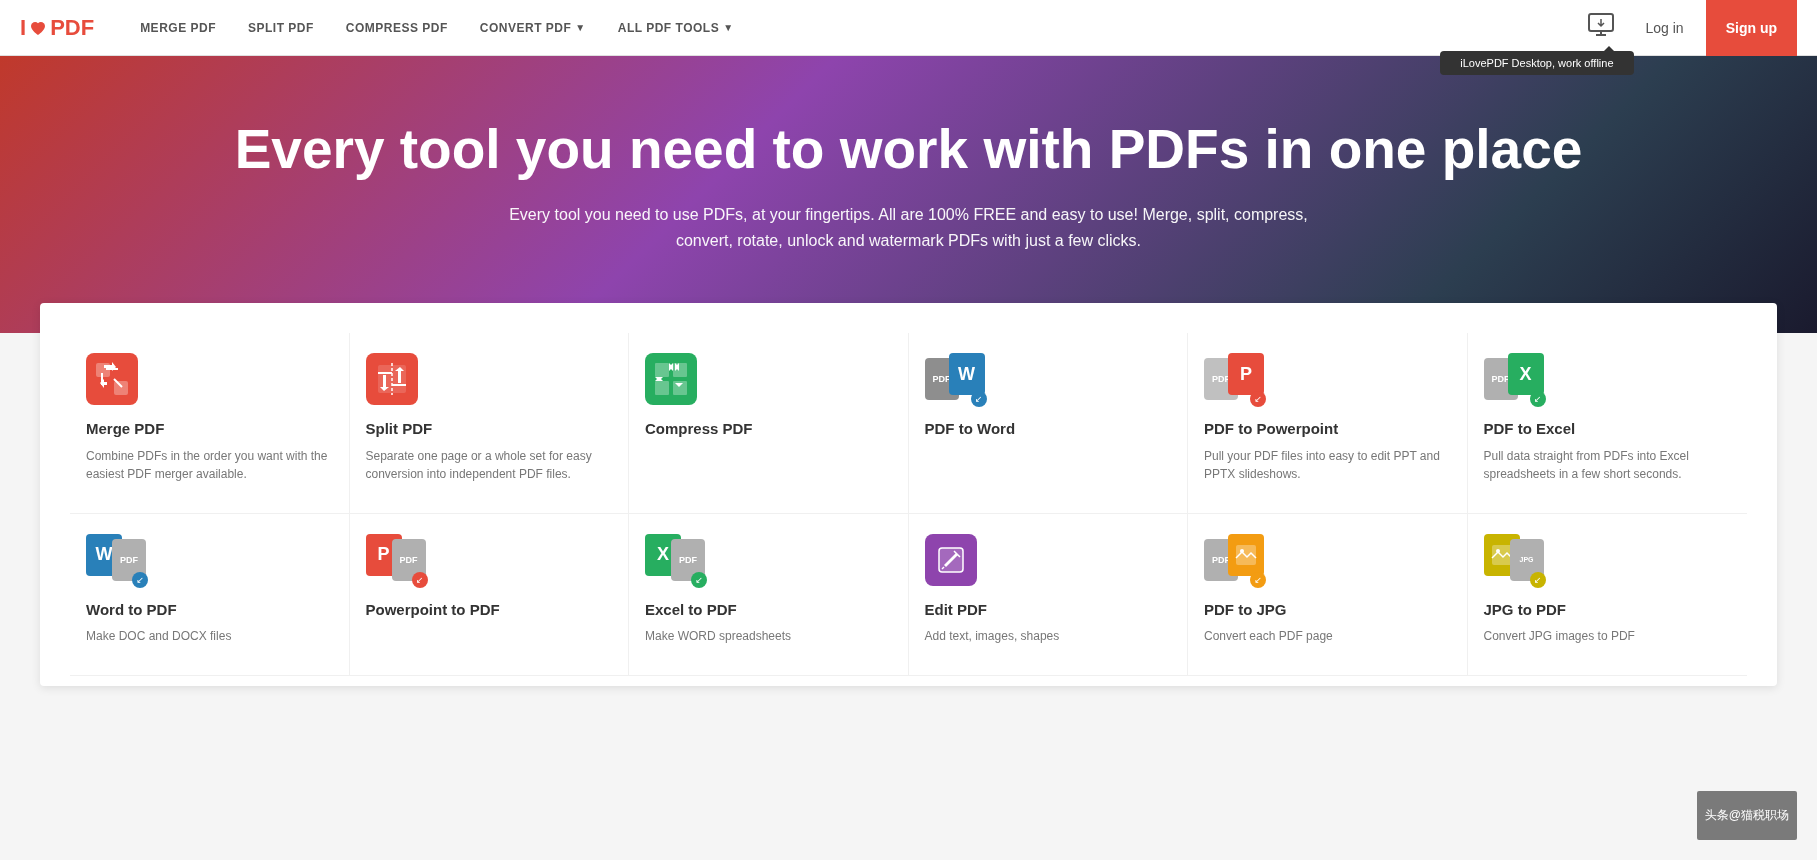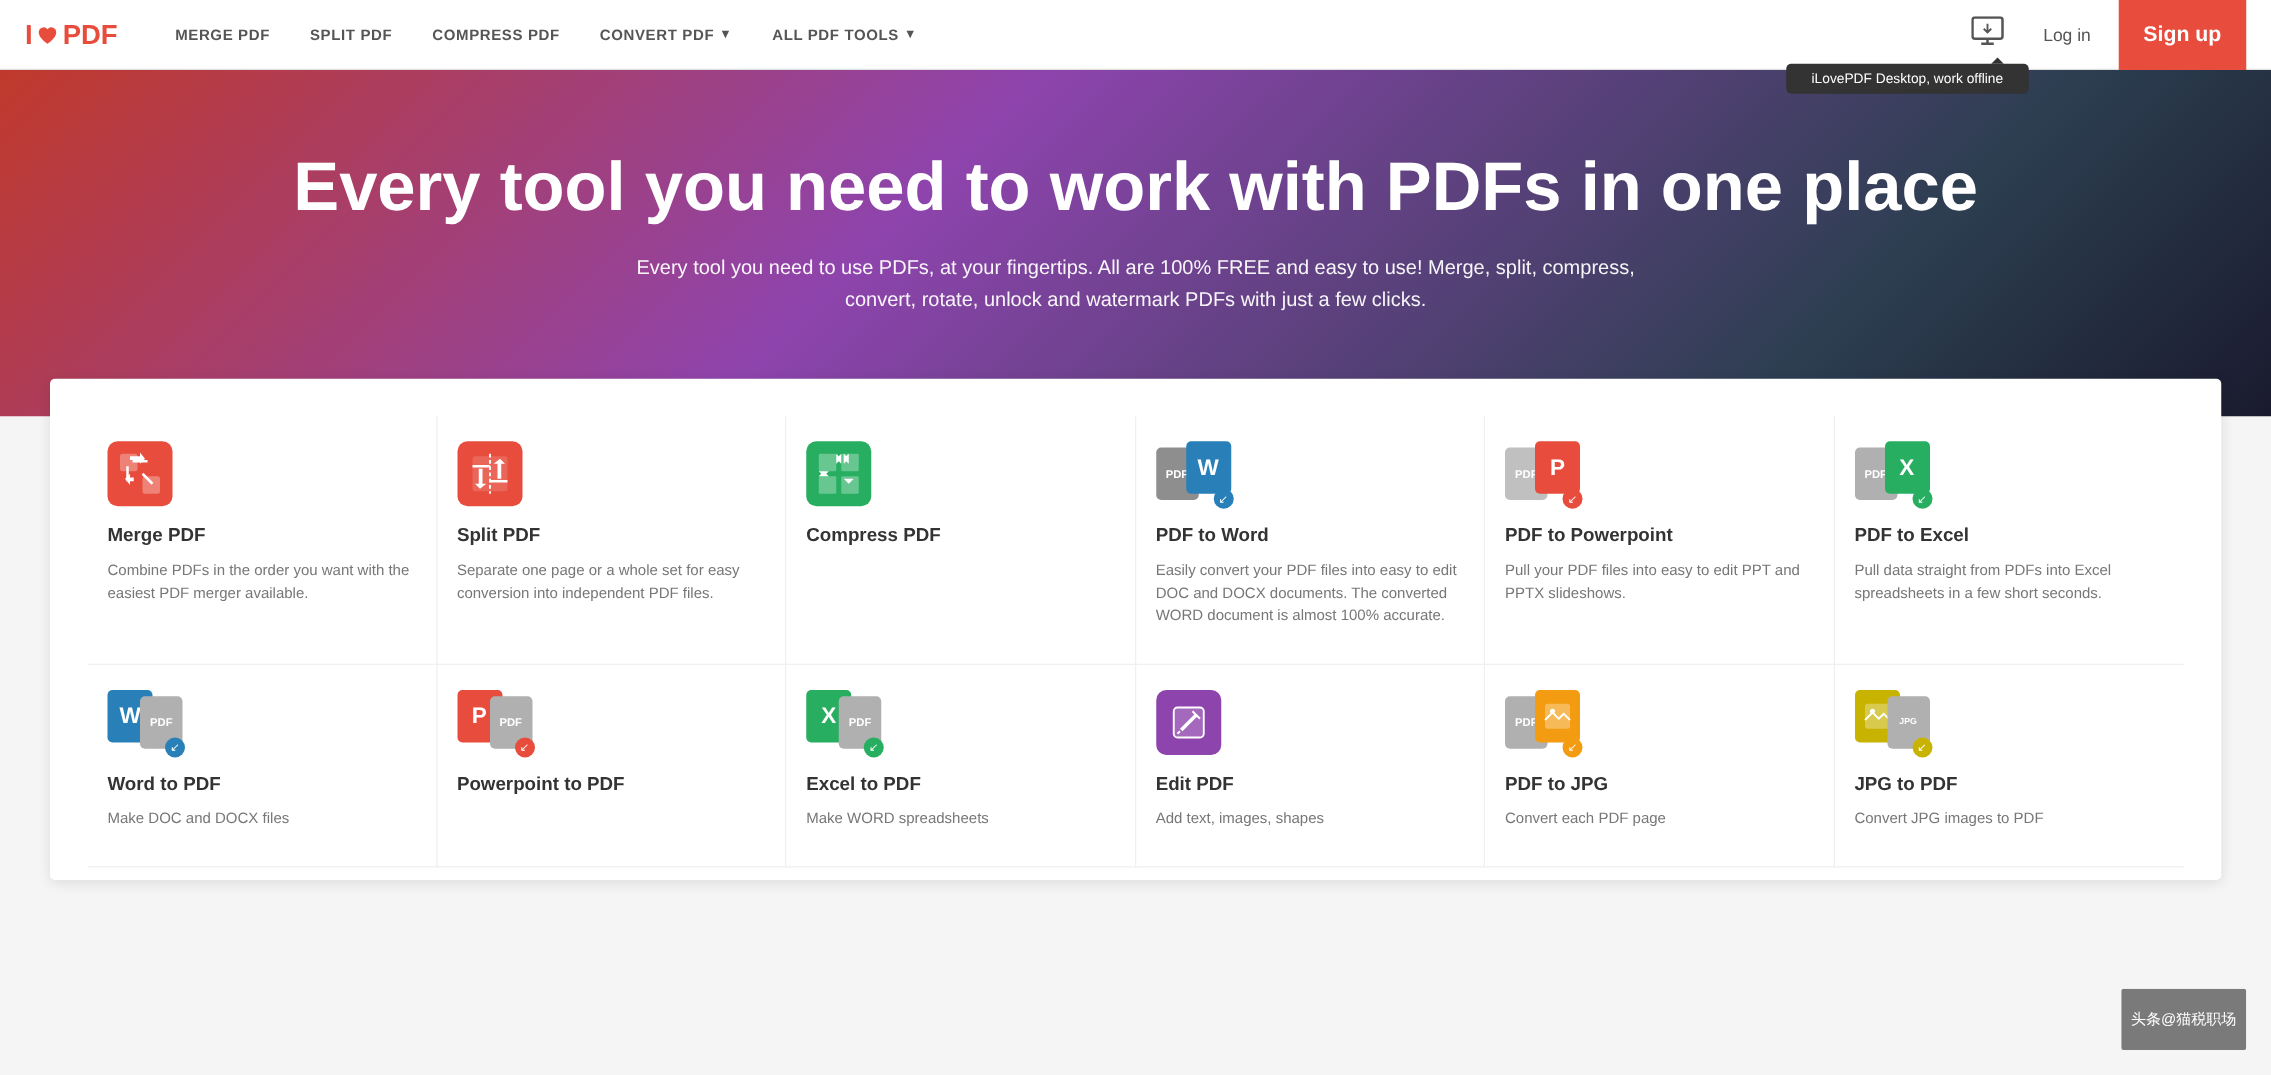--- a/index.html
+++ b/index.html
@@ -90,21 +90,21 @@
       font-size: 14px;
       color: #555;
       cursor: pointer;
       padding: 6px 12px;
       font-weight: 500;
     }
     .btn-signup {
       background: #e74c3c;
       color: #fff;
       border: none;
-      font-size: 17px;
+      font-size: 14px;
       font-weight: bold;
       padding: 10px 20px;
       cursor: pointer;
       height: 56px;
     }
 
     
     .hero {
       background: linear-gradient(135deg, #c0392b 0%, #8e44ad 40%, #2c3e50 80%, #1a1a2e 100%);
       padding: 60px 20px 80px;
@@ -297,21 +297,20 @@
 
         <div style="background:#2980b9; border-radius:4px; width:36px; height:42px; position:absolute; right:0; top:0; display:flex; align-items:center; justify-content:center;">
           <span style="color:white; font-size:18px; font-weight:bold;">W</span>
         </div>
 
         <div style="position:absolute; bottom:-2px; right:-2px; background:#2980b9; border-radius:50%; width:16px; height:16px; display:flex; align-items:center; justify-content:center;">
           <span style="color:white; font-size:9px;">↙</span>
         </div>
       </div>
       <div class="tool-title">PDF to Word</div>
-      <div class="tool-desc">Easily convert your PDF files into easy to edit DOC and DOCX documents. The converted WORD document is almost 100% accurate.</div>
     </div>
 
     <div class="tool-item">
       <div style="display:flex; margin-bottom:14px; position:relative; width:60px; height:52px;">
         <div style="background:#c0c0c0; border-radius:4px; width:34px; height:42px; position:absolute; left:0; top:5px; display:flex; align-items:center; justify-content:center;">
           <span style="color:white; font-size:9px; font-weight:bold;">PDF</span>
         </div>
         <div style="background:#e74c3c; border-radius:4px; width:36px; height:42px; position:absolute; right:0; top:0; display:flex; align-items:center; justify-content:center;">
           <span style="color:white; font-size:18px; font-weight:bold;">P</span>
         </div>

